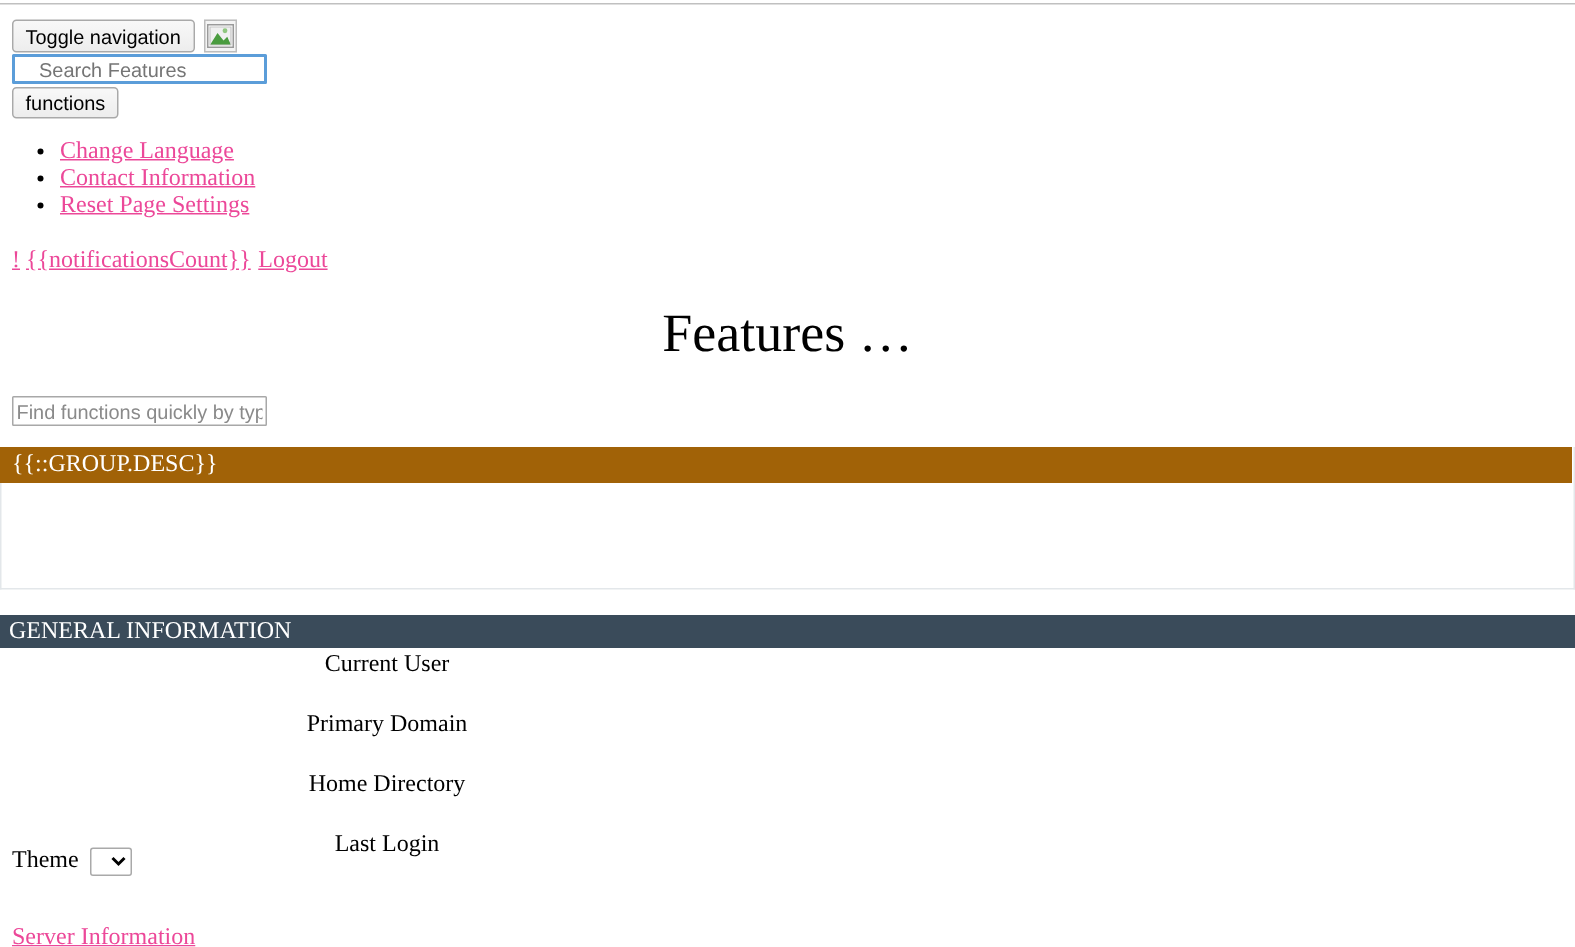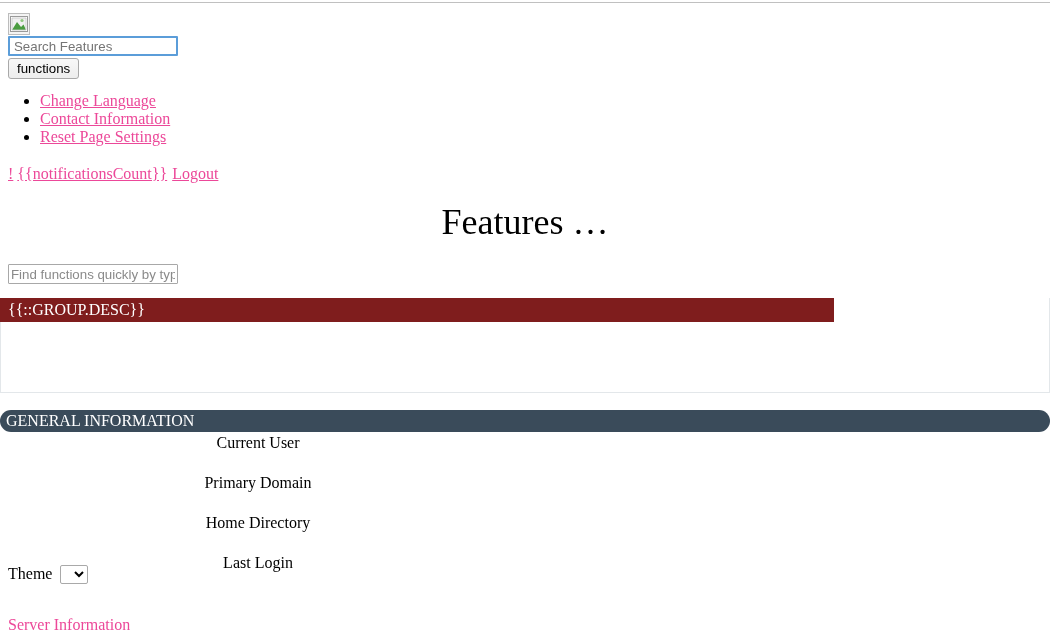--- a/index.html
+++ b/index.html
@@ -75,21 +75,21 @@
 
   .search-features-input {
     position: absolute;
     top: 36px;
     left: 8px;
     width: 170px;
     height: 20px;
     box-sizing: border-box;
     font-family: "Liberation Sans", "DejaVu Sans", sans-serif;
     font-size: 13.3px;
-    padding: 1px 4px;
+    padding: 1px 16px;
     color: #000000;
     background: #ffffff;
     border: 2px solid #5b9dd9;
     outline: none;
     border-radius: 1px;
   }
   .search-features-input::placeholder { color: #757575; opacity: 1; }
 
   .visiovro-btn {
     position: absolute;
@@ -166,28 +166,28 @@
   .panel {
     position: absolute;
     left: 0;
     width: 1050px;
     box-sizing: border-box;
     background: #ffffff;
     border: 1px solid #e3e7ea;
     border-top: 0;
   }
   .panel-heading {
-    background: #7f1d1d;
+    background: #a16207;
     color: #ffffff;
     font-family: "Liberation Serif", "DejaVu Serif", serif;
     font-size: 16px;
     line-height: 22px;
     padding: 1px 8px;
     box-sizing: border-box;
-    width: 834px;
+    width: 1048px;
     margin-left: -1px;
   }
   .panel-body {
     min-height: 70px;
   }
 
   #group-panel { top: 298px; }
   #group-panel .panel-body { height: 70px; }
 
   
@@ -196,21 +196,20 @@
     top: 410px;
     left: 0;
     width: 1050px;
     box-sizing: border-box;
     background: #3a4b5a;
     color: #ffffff;
     font-family: "Liberation Serif", "DejaVu Serif", serif;
     font-size: 16px;
     line-height: 22px;
     padding: 0 6px;
-    border-radius: 11px;
   }
 
   .geninfo-list {
     position: absolute;
     top: 433px;
     left: 8px;
     width: 500px;
   }
   .info-row {
     height: 40px;
@@ -251,20 +250,21 @@
     line-height: 19px;
   }
 </style>
 </head>
 <body>
 
 <div class="top-rule"></div>
 
 <div class="navbar-header">
   <div class="nav-row-1">
+    <button class="ua-button toggle-nav-btn">Toggle navigation</button>
     <span class="brand-image">
       <svg width="20" height="20" viewBox="0 0 20 20" aria-hidden="true">
         <rect x="1.5" y="2.5" width="17" height="15" fill="#ffffff" stroke="#9a9a9a" stroke-width="1"></rect>
         <rect x="3" y="4" width="14" height="12" fill="#f0f0f0"></rect>
         <polygon points="3,16 8,8 12,13 14.5,10.5 17,16" fill="#4a9c3f"></polygon>
         <circle cx="13" cy="6.5" r="1.6" fill="#8fc77f"></circle>
         <polygon points="3,16 17,16 17,4 3,4" fill="none" stroke="#c6c6c6" stroke-width="0.8"></polygon>
       </svg>
     </span>
   </div>

